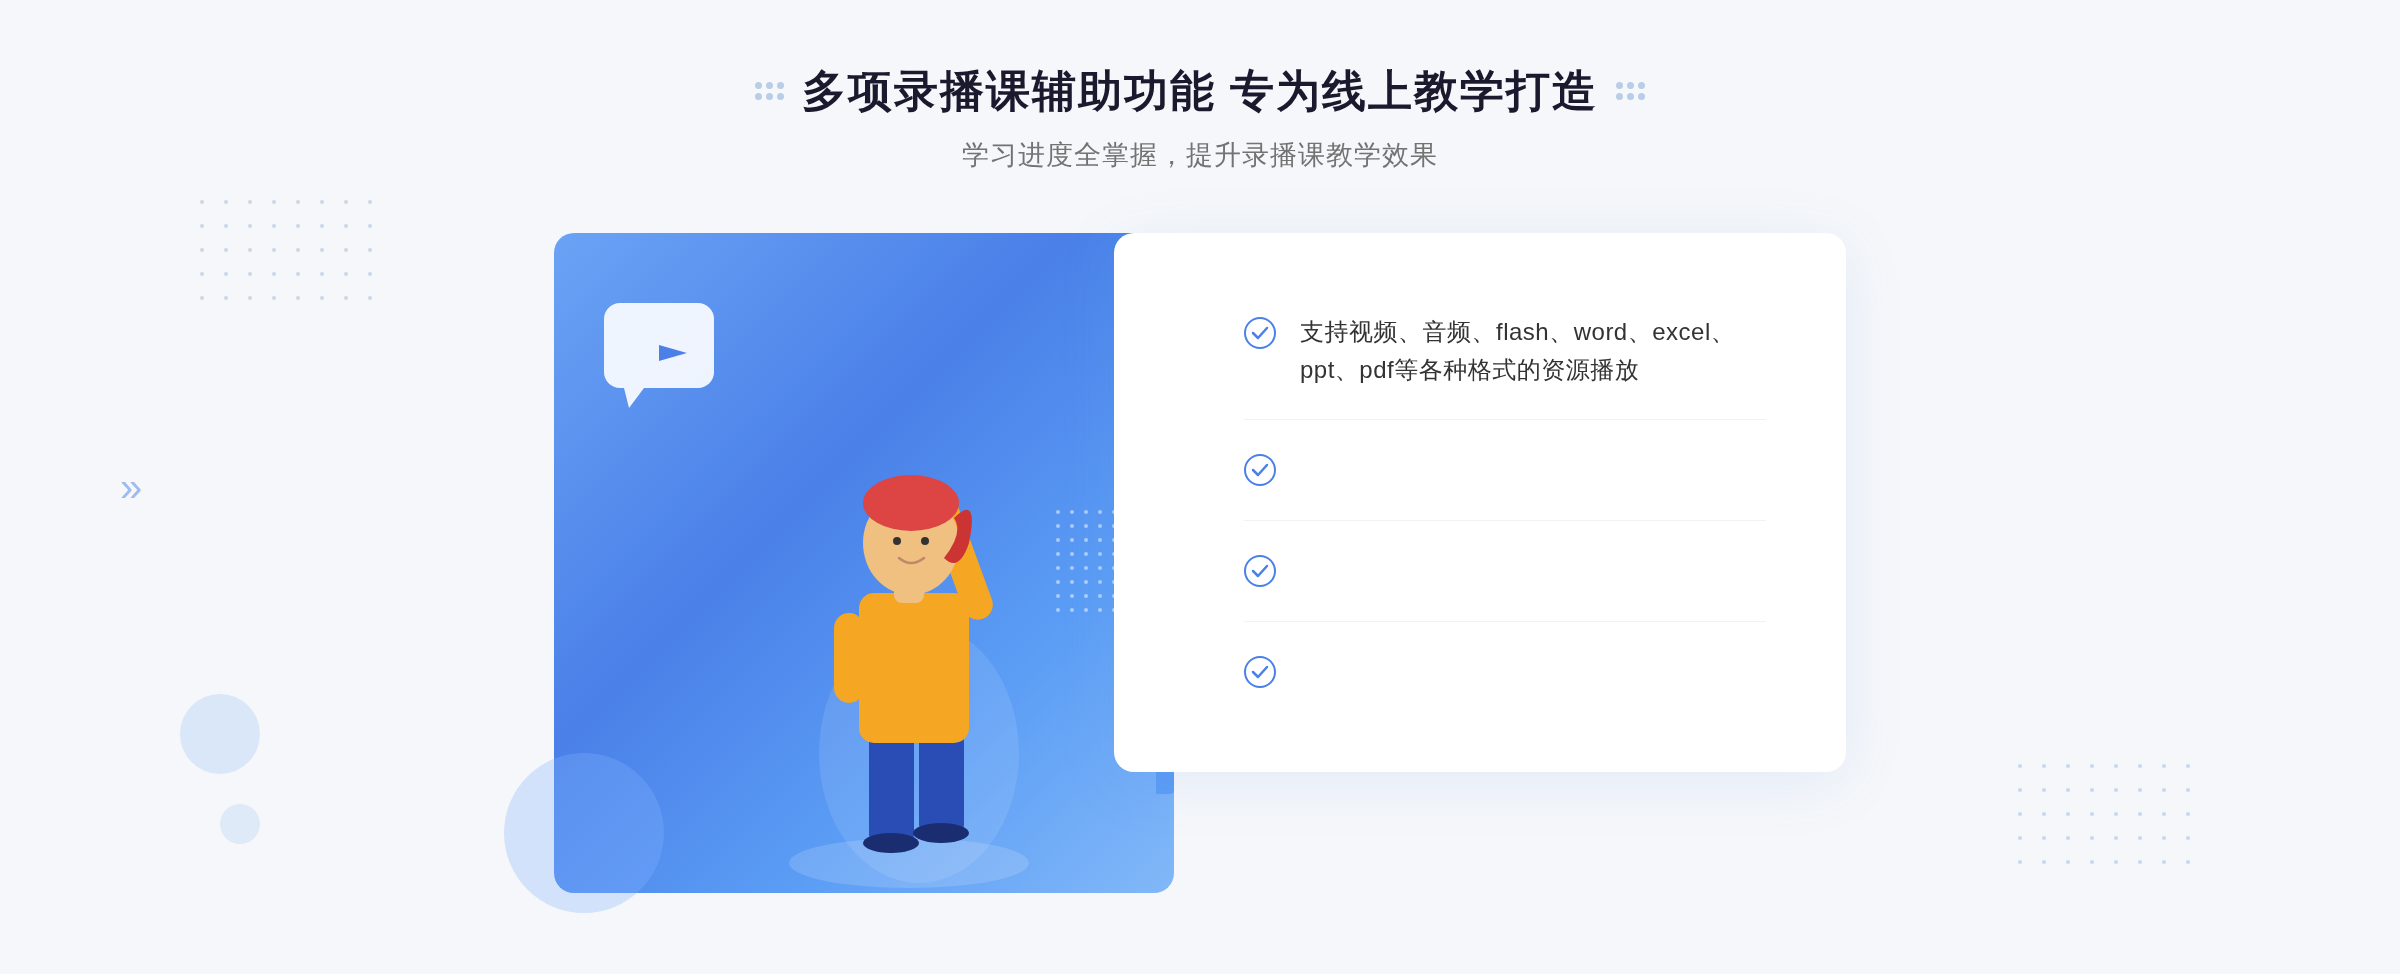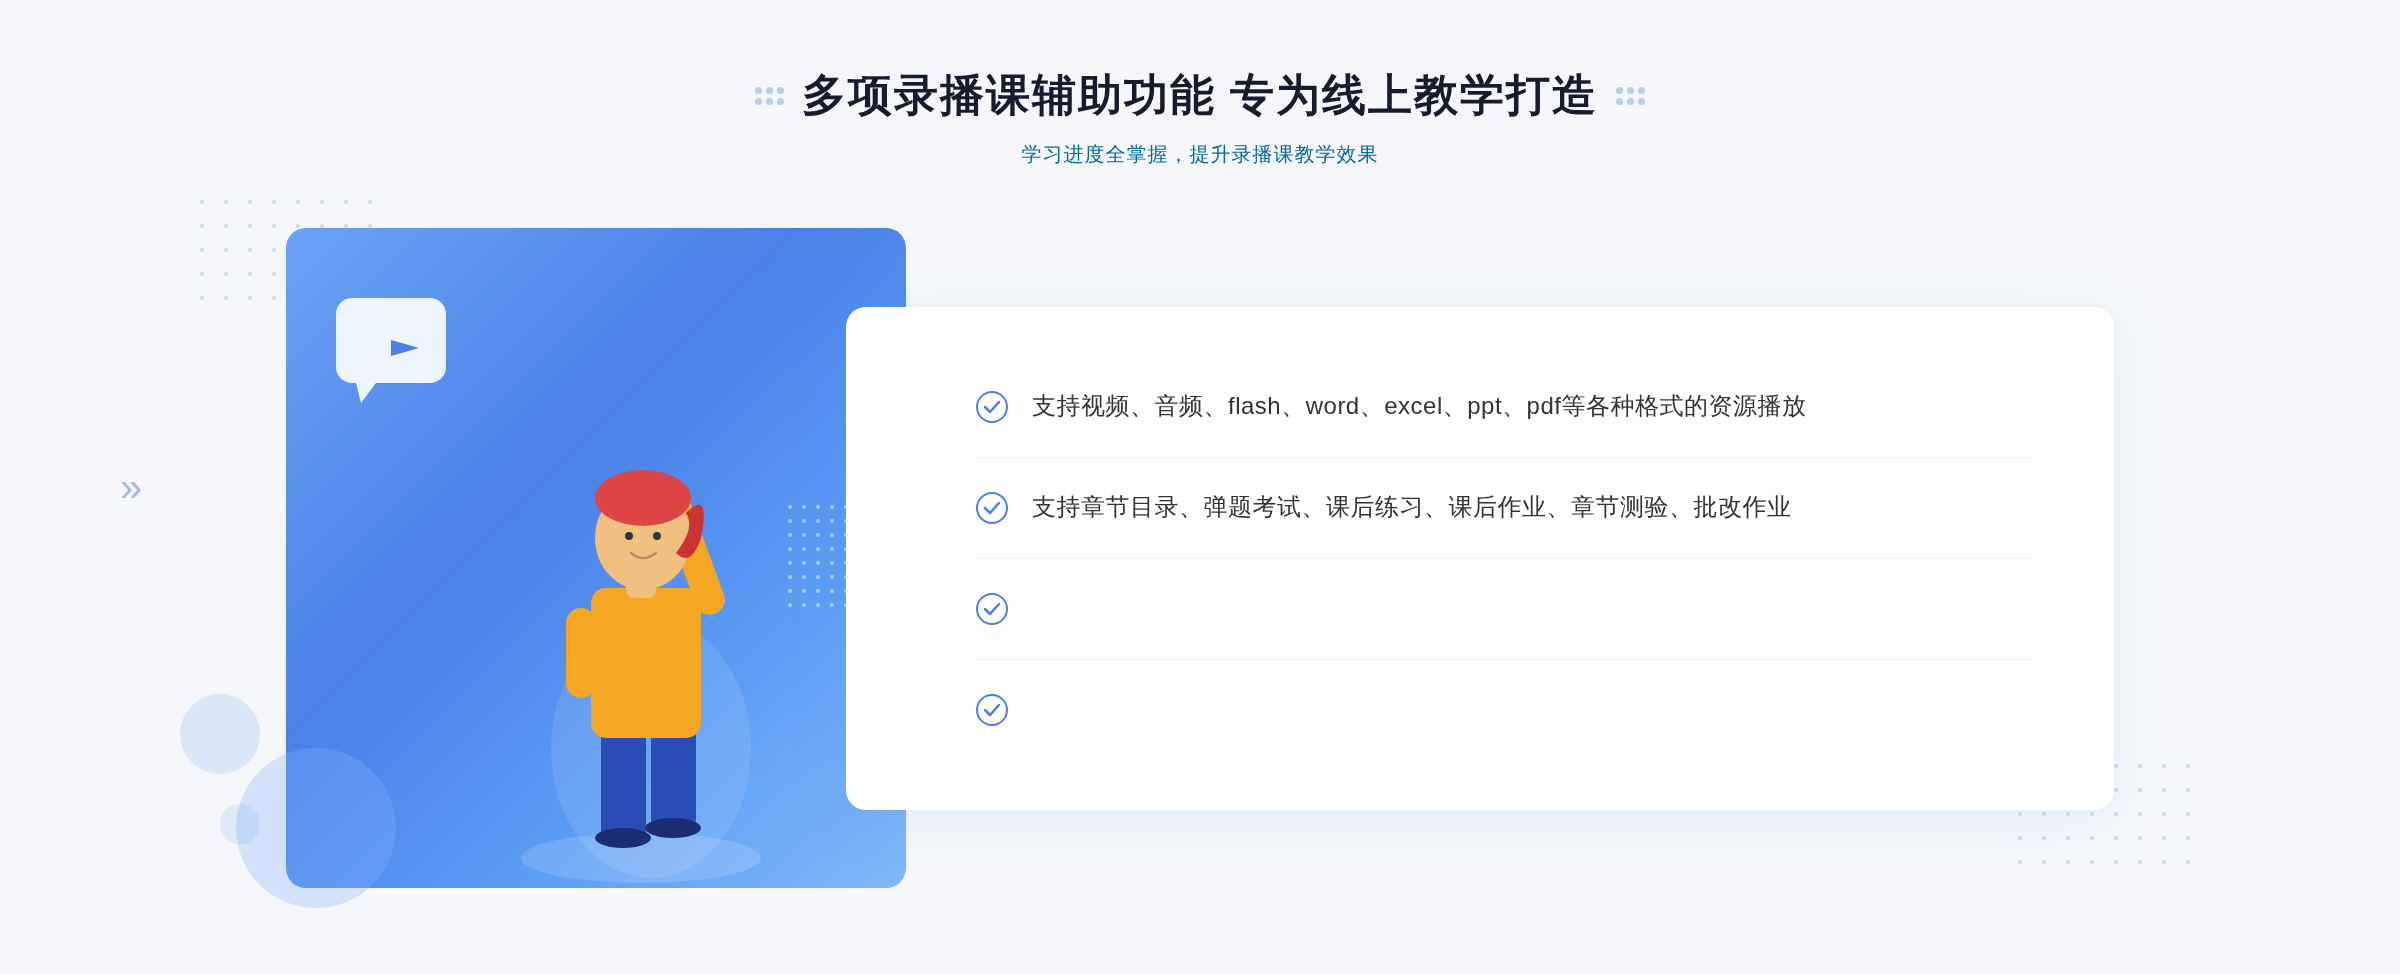--- a/index.html
+++ b/index.html
@@ -55,29 +55,29 @@
     }
 
     .main-title {
       font-size: 44px;
       font-weight: 600;
       color: #1a1a2e;
       letter-spacing: 2px;
     }
 
     .sub-title {
-      font-size: 20px;
-      color: #0369a1;
+      font-size: 27px;
+      color: #737373;
       letter-spacing: 1px;
     }
 
     .content-area {
       display: flex;
-      align-items: center;
-      width: 1828px;
+      align-items: flex-start;
+      width: 1292px;
       gap: 0;
       position: relative;
     }
 
     
     .illustration-card {
       width: 620px;
       min-height: 660px;
       background: linear-gradient(135deg, #6aa3f5 0%, #4a80e8 40%, #5b9df5 70%, #82b8f8 100%);
       border-radius: 20px;
@@ -444,21 +444,20 @@
       </span>
       <span class="feature-text">支持视频、音频、flash、word、excel、ppt、pdf等各种格式的资源播放</span>
     </div>
           <div class="feature-item">
       <span style="flex-shrink:0;margin-top:4px;">
         <svg width="32" height="32" viewBox="0 0 32 32" fill="none" xmlns="http://www.w3.org/2000/svg">
           <circle cx="16" cy="16" r="15" stroke="#4a80e8" stroke-width="2" fill="none"></circle>
           <polyline points="9,16 14,21 23,11" stroke="#4a80e8" stroke-width="2.5" fill="none" stroke-linecap="round" stroke-linejoin="round"></polyline>
         </svg>
       </span>
-      <span class="feature-text">支持章节目录、弹题考试、课后练习、课后作业、章节测验、批改作业</span>
     </div>
           <div class="feature-item">
       <span style="flex-shrink:0;margin-top:4px;">
         <svg width="32" height="32" viewBox="0 0 32 32" fill="none" xmlns="http://www.w3.org/2000/svg">
           <circle cx="16" cy="16" r="15" stroke="#4a80e8" stroke-width="2" fill="none"></circle>
           <polyline points="9,16 14,21 23,11" stroke="#4a80e8" stroke-width="2.5" fill="none" stroke-linecap="round" stroke-linejoin="round"></polyline>
         </svg>
       </span>
     </div>
           <div class="feature-item">

